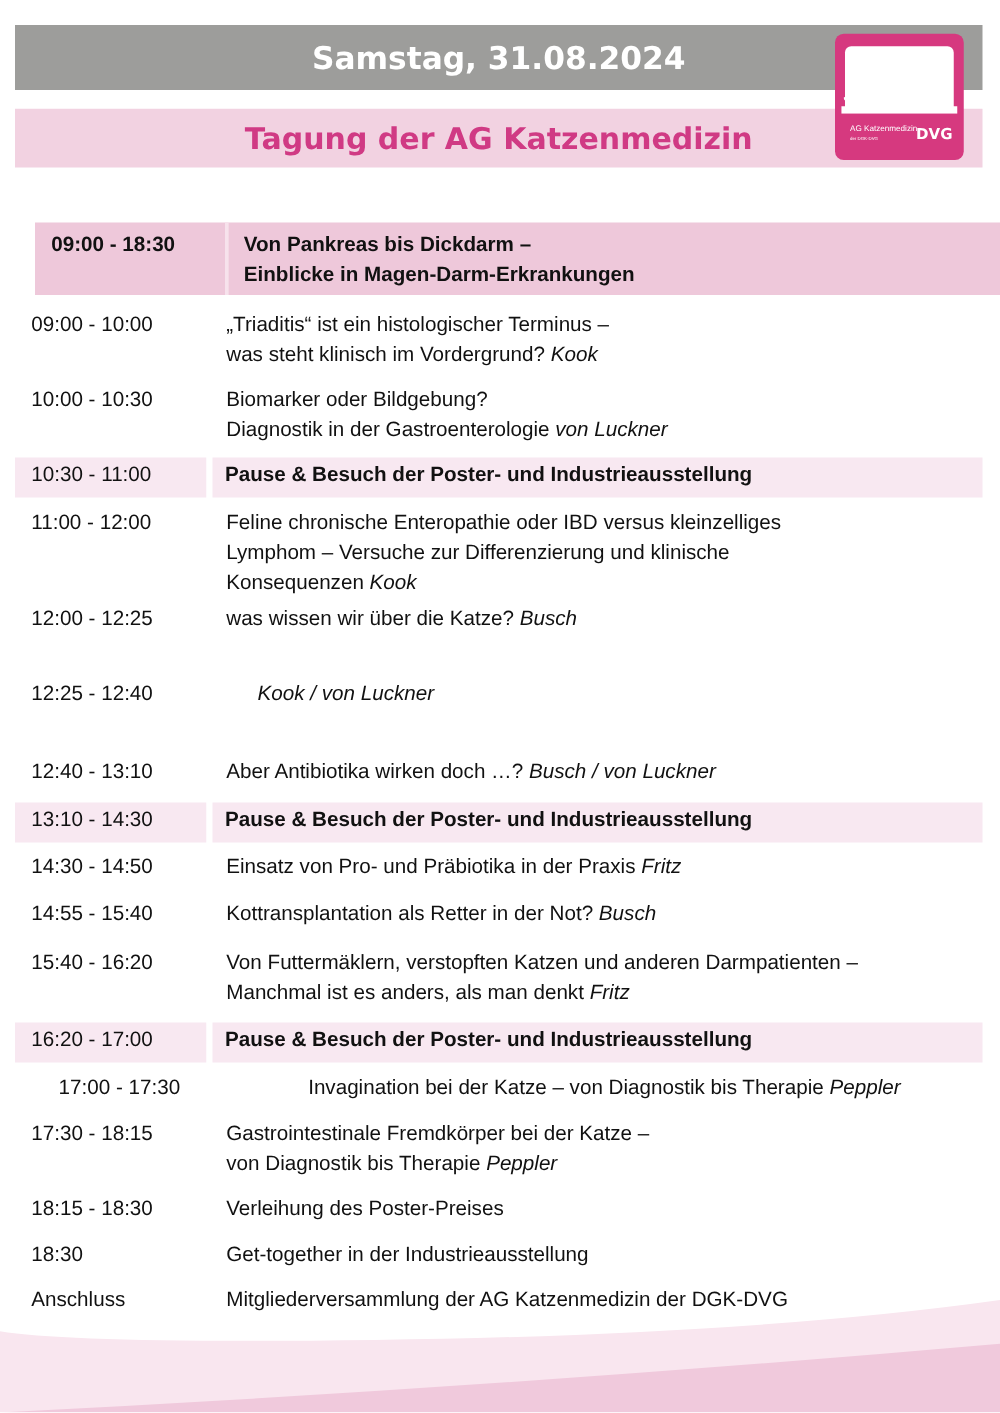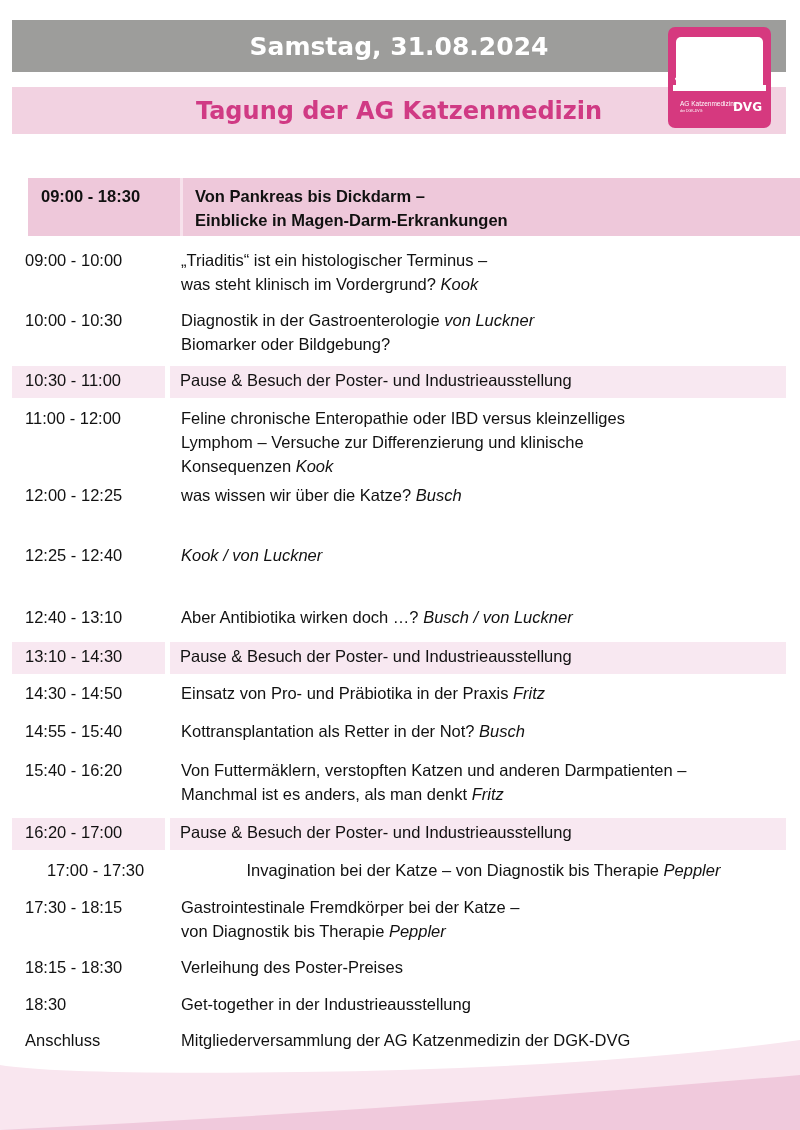--- a/index.html
+++ b/index.html
@@ -62,21 +62,21 @@
 
   .row.header { height: 58px; margin-bottom: 0px; margin-left: 16px; }
   .row.header .time,
   .row.header .desc { background: #eec8da; font-weight: bold; padding-top: 6px; }
   .row.header .time { border-right: 3px solid #f7e2ec; width: 155px; flex-basis: 155px; }
   .row.header .desc { padding-left: 12px; }
 
   .row.pause .time,
   .row.pause .desc { background: #f8e8f1; padding-top: 2px; height: 32px; }
   .row.pause .time { width: 153px; flex: 0 0 153px; }
-  .row.pause .desc { margin-left: 5px; padding-left: 10px; }
+  .row.pause .desc { margin-left: 5px; padding-left: 10px; font-weight: bold; }
 
   .row.normal .desc { padding-left: 15px; }
 
   .wave { position: absolute; left: 0; top: 1040px; width: 800px; height: 90px; }
 </style>
 </head>
 <body>
 
 <div class="title-bar"></div>
 <div class="title-text">Samstag, 31.08.2024</div>
@@ -116,22 +116,22 @@
 <div class="row normal" style="position: absolute; left: 0px; top: 70px;">
       <div class="time">09:00 - 10:00</div>
       <div class="desc">
         <div><span>„Triaditis“ ist ein histologischer Terminus –</span></div>
         <div><span>was steht klinisch im Vordergrund? </span><span class="speaker">Kook</span></div>
       </div>
     </div>
     <div class="row normal" style="position: absolute; left: 0px; top: 130px;">
       <div class="time">10:00 - 10:30</div>
       <div class="desc">
+        <div><span>Biomarker oder Bildgebung?</span></div>
         <div><span>Diagnostik in der Gastroenterologie </span><span class="speaker">von Luckner</span></div>
-        <div><span>Biomarker oder Bildgebung?</span></div>
       </div>
     </div>
     <div class="row pause" style="position: absolute; left: 0px; top: 188px;">
       <div class="time">10:30 - 11:00</div>
       <div class="desc">
         <div><span>Pause &amp; Besuch der Poster- und Industrieausstellung</span></div>
       </div>
     </div>
     <div class="row normal" style="position: absolute; left: 0px; top: 228px;">
       <div class="time">11:00 - 12:00</div>
@@ -140,21 +140,21 @@
         <div><span>Lymphom – Versuche zur Differenzierung und klinische</span></div>
         <div><span>Konsequenzen </span><span class="speaker">Kook</span></div>
       </div>
     </div>
     <div class="row normal" style="position: absolute; left: 0px; top: 305px;">
       <div class="time">12:00 - 12:25</div>
       <div class="desc">
         <div><span>was wissen wir über die Katze? </span><span class="speaker">Busch</span></div>
       </div>
     </div>
-    <div class="row normal" style="position: absolute; left: 0px; top: 365px;">
+    <div class="row normal" style="position: absolute; left: 0px; top: 365px; gap: 25px;">
       <div class="time">12:25 - 12:40</div>
       <div class="desc">
         <div><span></span><span class="speaker">Kook / von Luckner</span></div>
       </div>
     </div>
     <div class="row normal" style="position: absolute; left: 0px; top: 427px;">
       <div class="time">12:40 - 13:10</div>
       <div class="desc">
         <div><span>Aber Antibiotika wirken doch …? </span><span class="speaker">Busch / von Luckner</span></div>
       </div>

